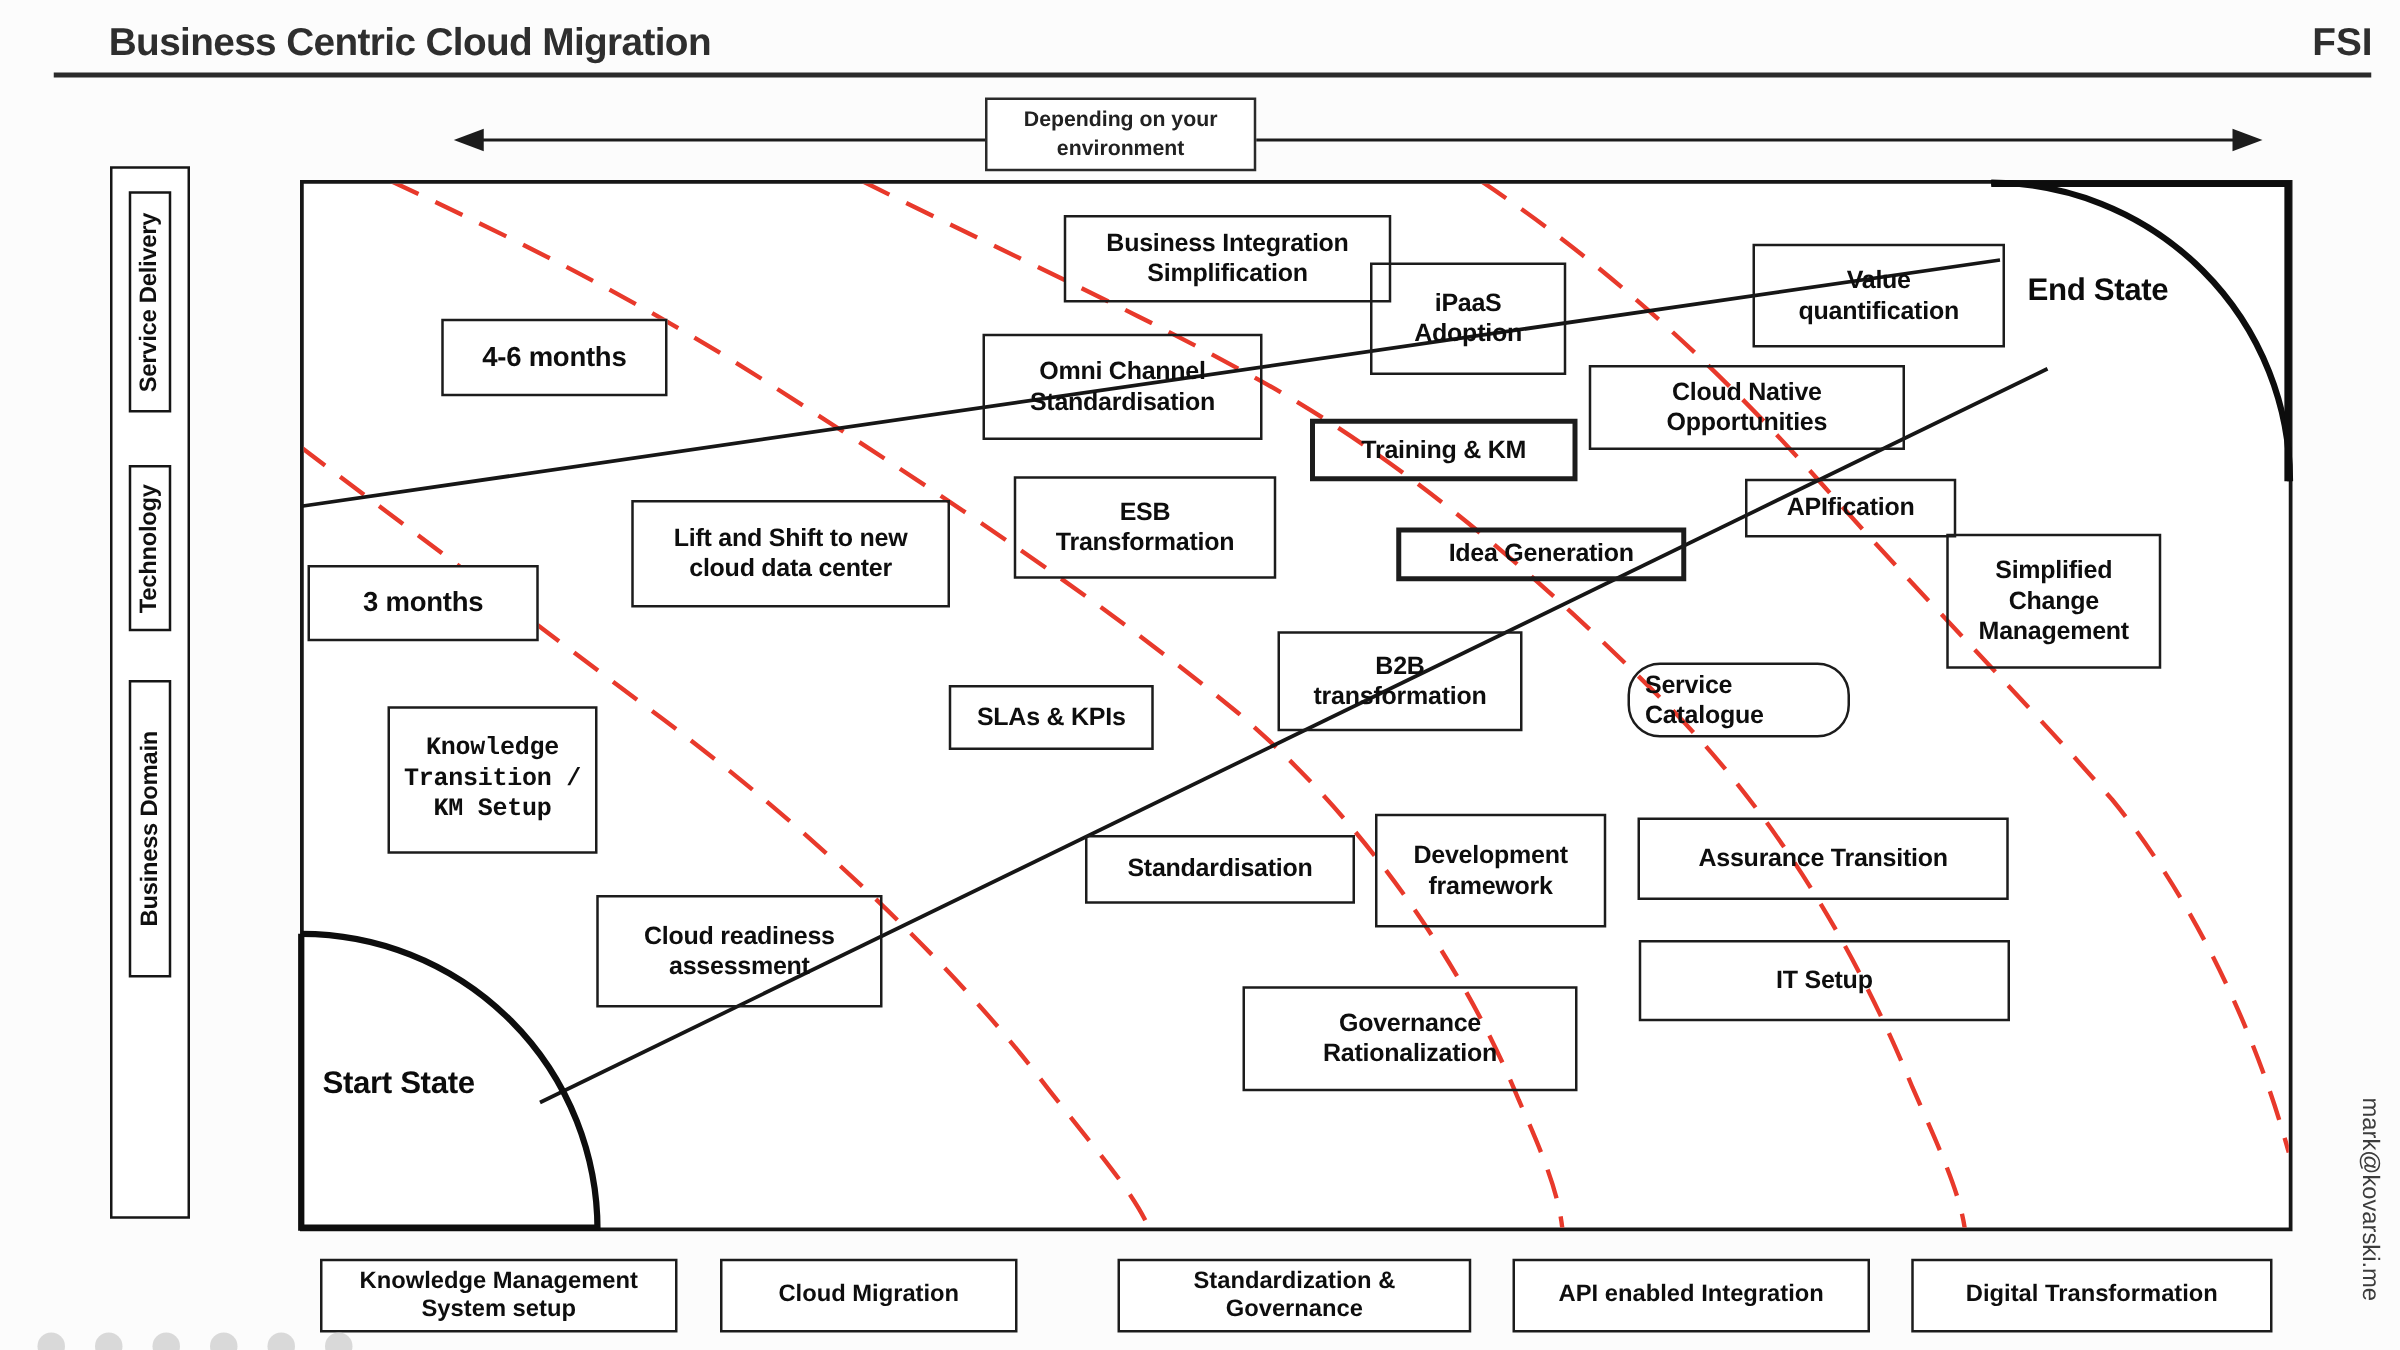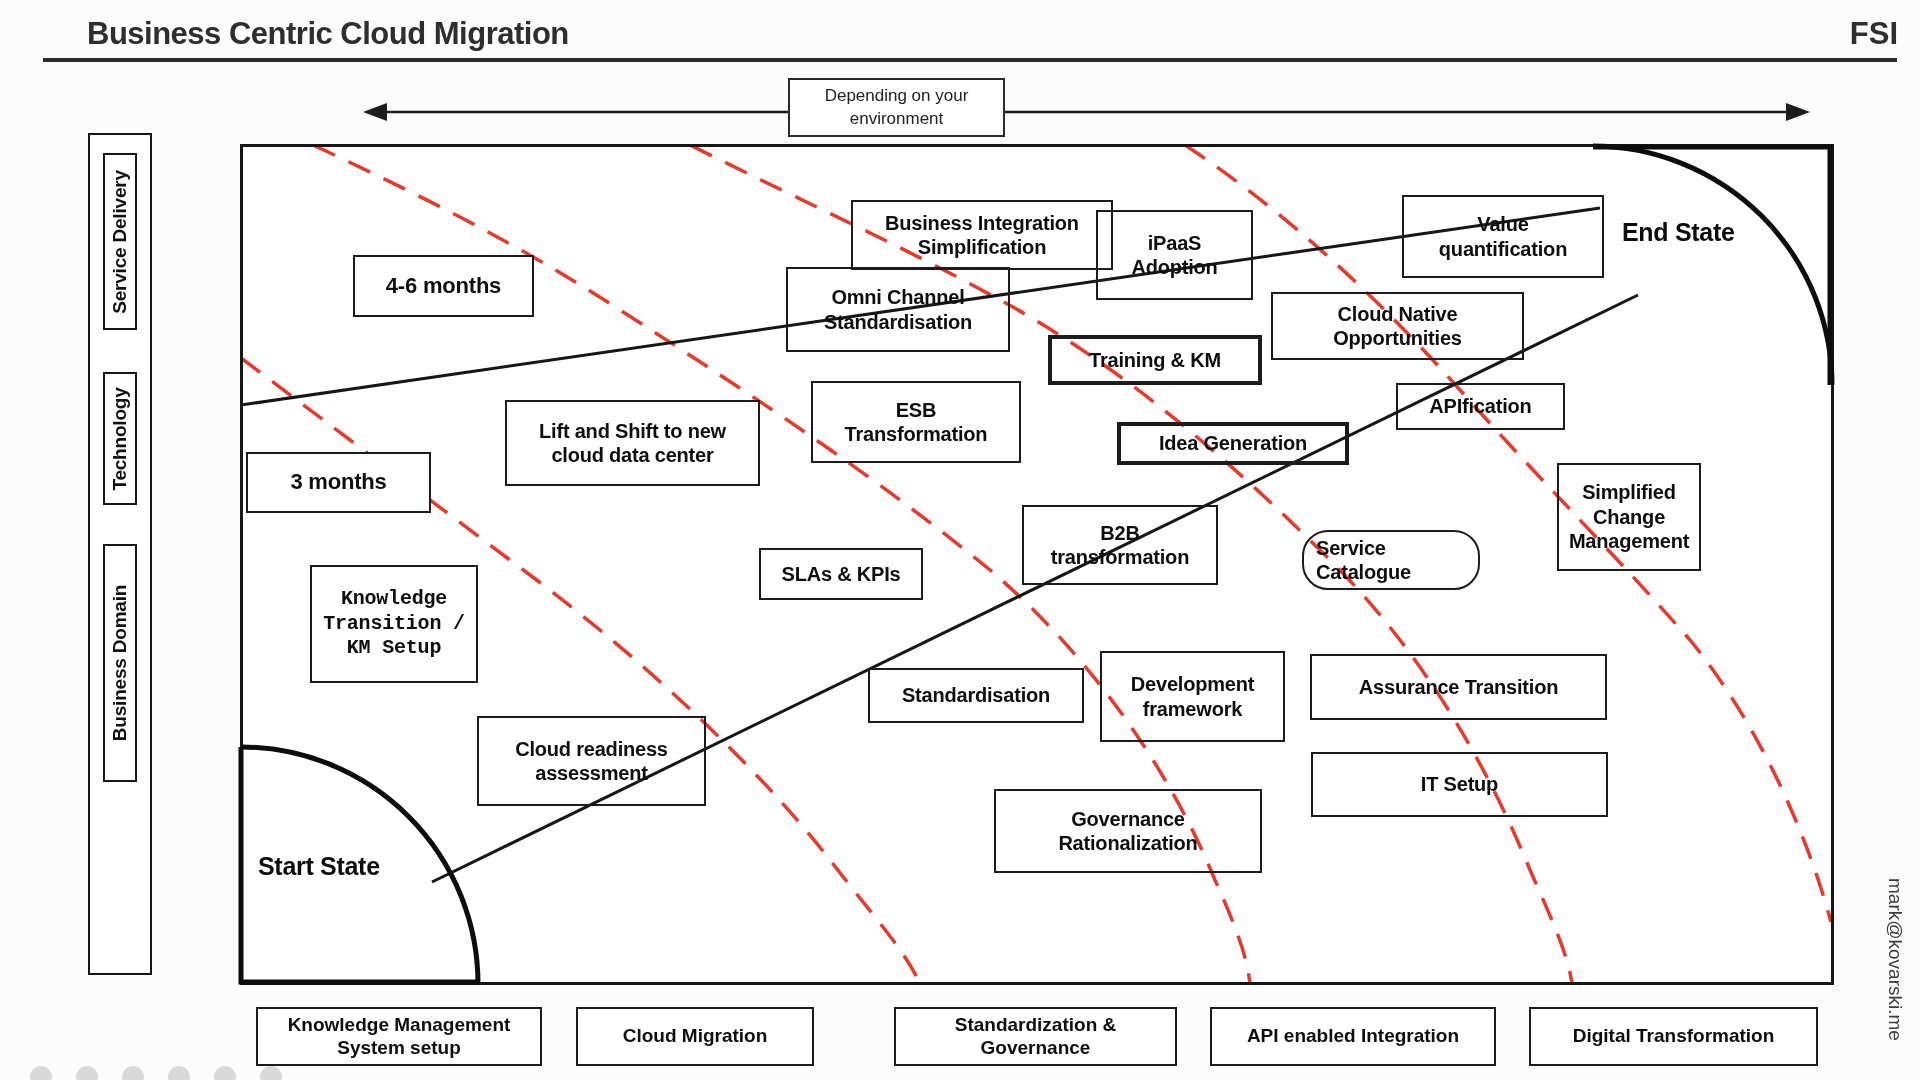--- a/index.html
+++ b/index.html
@@ -50,21 +50,21 @@
     white-space:pre-line;
   }
   .node.thick{border-width:4px;}
   .node.filled{background:#ffffff;}
   .node.left{justify-content:flex-start;text-align:left;padding-left:12px;}
   
   #top-note{
     position:absolute;left:788px;top:78px;width:217px;height:59px;
     border:2px solid #2a2a2a;background:#fff;box-sizing:border-box;
     display:flex;align-items:center;justify-content:center;text-align:center;
-    font-size:17px;font-weight:normal;color:#222;line-height:1.3;
+    font-size:17px;font-weight:bold;color:#222;line-height:1.3;
   }
   
   .state-label{
     position:absolute;font-size:25px;font-weight:bold;color:#0c0c0c;letter-spacing:-0.3px;
   }
   #start-state-label{left:258px;top:852px;}
   #end-state-label{left:1622px;top:218px;}
   
   .phase{
     position:absolute;top:1007px;height:59px;box-sizing:border-box;
@@ -135,36 +135,36 @@
   </g>
   <polygon fill="#1c1c1c" points="363,112 387,103 387,121"></polygon>
   <polygon fill="#1c1c1c" points="1810,112 1786,103 1786,121"></polygon>
 </svg>
 
 <div id="top-note">Depending on your environment</div>
 
 <div id="node-layer">
     <div class="node filled" style="left: 353px; top: 255px; width: 181px; height: 62px; font-size: 22px;">4-6 months</div>
     <div class="node filled" style="left: 246px; top: 452px; width: 185px; height: 61px; font-size: 22px;">3 months</div>
-    <div class="node" style="left: 851px; top: 172px; width: 262px; height: 70px; font-size: 20px; margin-top: 28px;">Business Integration
+    <div class="node" style="left: 851px; top: 172px; width: 262px; height: 70px; font-size: 20px;">Business Integration
 Simplification</div>
     <div class="node" style="left: 1096px; top: 210px; width: 157px; height: 90px; font-size: 20px;">iPaaS
 Adoption</div>
     <div class="node" style="left: 1402px; top: 195px; width: 202px; height: 83px; font-size: 20px;">Value
 quantification</div>
     <div class="node" style="left: 786px; top: 267px; width: 224px; height: 85px; font-size: 20px;">Omni Channel
 Standardisation</div>
     <div class="node" style="left: 1271px; top: 292px; width: 253px; height: 68px; font-size: 20px;">Cloud Native
 Opportunities</div>
     <div class="node thick" style="left: 1048px; top: 335px; width: 214px; height: 50px; font-size: 20px;">Training &amp; KM</div>
     <div class="node" style="left: 811px; top: 381px; width: 210px; height: 82px; font-size: 20px;">ESB
 Transformation</div>
     <div class="node" style="left: 1396px; top: 383px; width: 169px; height: 47px; font-size: 20px;">APIfication</div>
     <div class="node thick" style="left: 1117px; top: 422px; width: 232px; height: 43px; font-size: 20px;">Idea Generation</div>
-    <div class="node" style="left: 1557px; top: 427px; width: 144px; height: 108px; font-size: 20px; margin-top: 36px;">Simplified
+    <div class="node" style="left: 1557px; top: 427px; width: 172px; height: 108px; font-size: 20px;">Simplified
 Change
 Management</div>
     <div class="node" style="left: 505px; top: 400px; width: 255px; height: 86px; font-size: 20px;">Lift and Shift to new
 cloud data center</div>
     <div class="node" style="left: 1022px; top: 505px; width: 196px; height: 80px; font-size: 20px;">B2B
 transformation</div>
     <div class="node left" style="left: 1302px; top: 530px; width: 178px; height: 60px; font-size: 20px; border-radius: 26px;">Service
 Catalogue</div>
     <div class="node" style="left: 759px; top: 548px; width: 164px; height: 52px; font-size: 20px;">SLAs &amp; KPIs</div>
     <div class="node" style="left: 310px; top: 565px; width: 168px; height: 118px; font-size: 20px; font-family: Liberation Mono, monospace;">Knowledge

